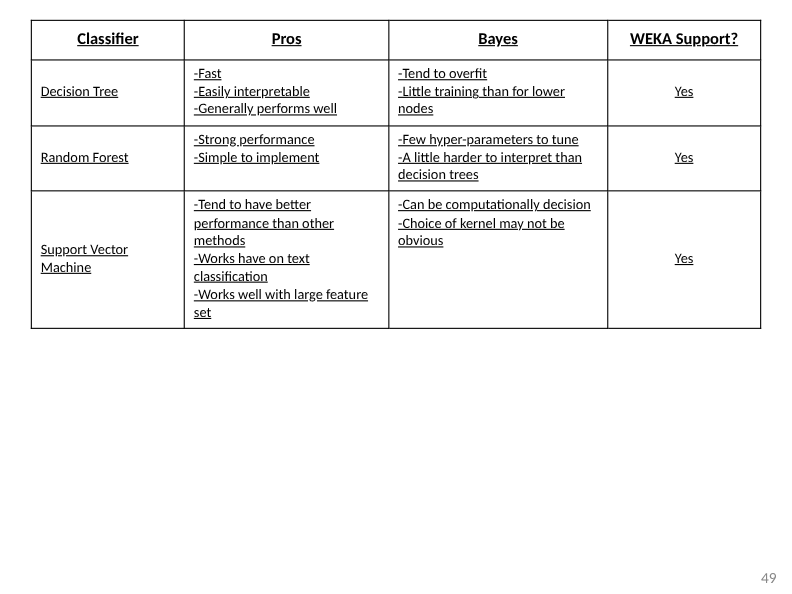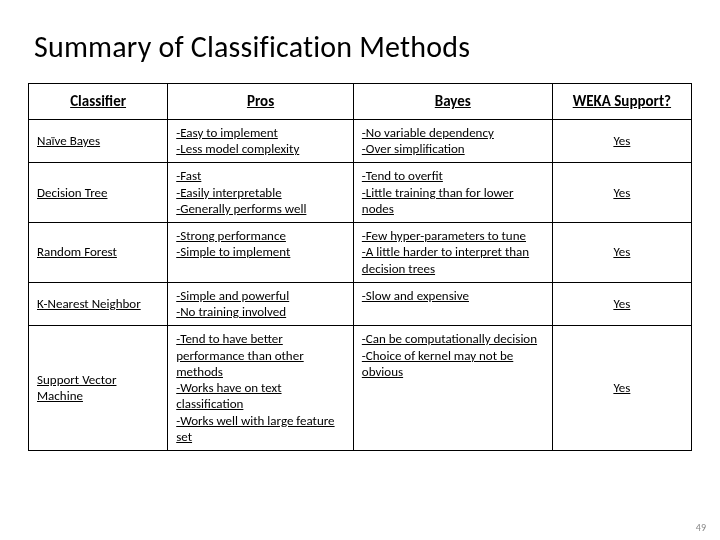--- a/index.html
+++ b/index.html
@@ -54,62 +54,49 @@
   }
   td.support {
     text-align: center;
     vertical-align: middle;
     font-size: 13px;
   }
   .page-num {
     position: absolute;
     bottom: 6px;
     right: 14px;
-    font-size: 10px;
+    font-size: 14px;
     color: #888;
     margin-top: 14px;
   }
   .line {
     display: block;
   }
 </style>
 </head>
 <body>
 
 <div class="slide">
-  <div class="title">Summary of Classification Methods</div>
 
   <table>
     <colgroup>
       <col class="c1">
         <col class="c2">
         <col class="c3">
         <col class="c4">
     </colgroup>
     <thead>
       <tr>
         <th>Classifier</th>
         <th>Pros</th>
         <th>Bayes</th>
         <th>WEKA Support?</th>
       </tr>
     </thead>
     <tbody>
-      <tr>
-        <td class="name">Naïve Bayes</td>
-        <td>
-            <span class="line">-Easy to implement</span>
-            <span class="line">-Less model complexity</span>
-          </td>
-        <td>
-            <span class="line">-No variable dependency</span>
-            <span class="line">-Over simplification</span>
-          </td>
-        <td class="support">Yes</td>
-      </tr>
       <tr>
         <td class="name">Decision Tree</td>
         <td>
             <span class="line">-Fast</span>
             <span class="line">-Easily interpretable</span>
             <span class="line">-Generally performs well</span>
           </td>
         <td>
             <span class="line">-Tend to overfit</span>
             <span class="line">-Little training than for lower nodes</span>
@@ -122,29 +109,20 @@
             <span class="line">-Strong performance</span>
             <span class="line">-Simple to implement</span>
           </td>
         <td>
             <span class="line">-Few hyper-parameters to tune</span>
             <span class="line">-A little harder to interpret than decision trees</span>
           </td>
         <td class="support">Yes</td>
       </tr>
       <tr>
-        <td class="name">K-Nearest Neighbor</td>
-        <td>
-            <span class="line">-Simple and powerful</span>
-            <span class="line">-No training involved</span>
-          </td>
-        <td>-Slow and expensive</td>
-        <td class="support">Yes</td>
-      </tr>
-      <tr>
         <td class="name">Support Vector Machine</td>
         <td>
             <span class="line">-Tend to have better performance than other methods</span>
             <span class="line">-Works have on text classification</span>
             <span class="line">-Works well with large feature set</span>
           </td>
         <td>
             <span class="line">-Can be computationally decision</span>
             <span class="line">-Choice of kernel may not be obvious</span>
           </td>

